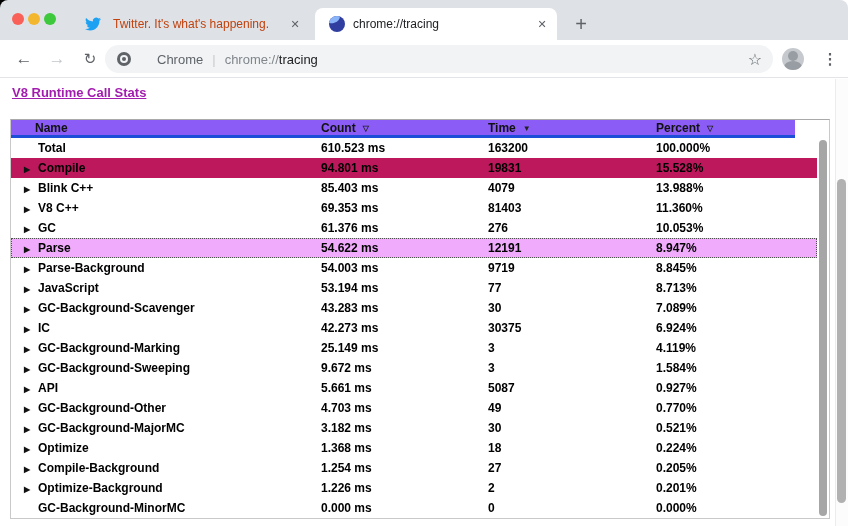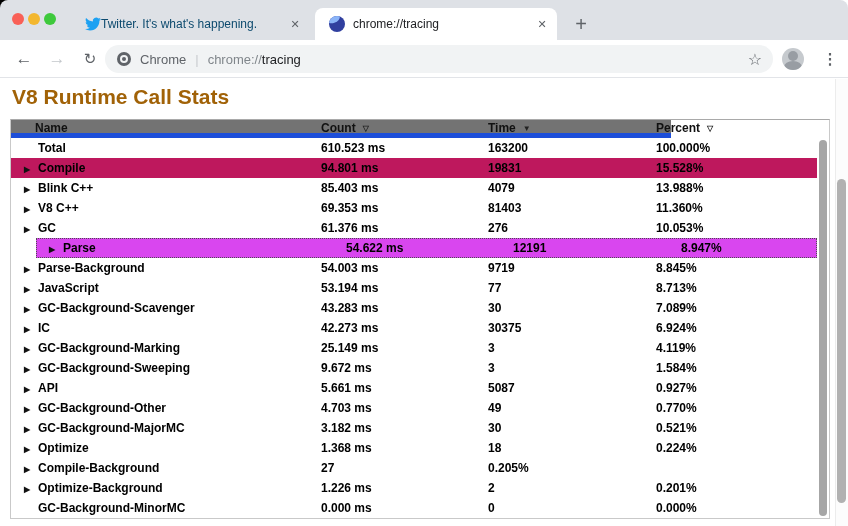--- a/index.html
+++ b/index.html
@@ -9,21 +9,21 @@
 
   
   .tabbar { position:absolute; top:0; left:0; width:848px; height:40px; background:#dee1e6; border-radius:8px 8px 0 0; z-index:1; }
   .traffic { position:absolute; top:13px; width:12px; height:12px; border-radius:50%; }
   .tl-red { left:12px; background:#f96057; }
   .tl-yellow { left:28px; background:#f3b72f; }
   .tl-green { left:44px; background:#3ec93c; }
 
   .tab-inactive { position:absolute; left:70px; top:8px; width:240px; height:32px; display:flex; align-items:center; }
   .tab-inactive .fav { margin-left:15px; width:16px; height:16px; flex:0 0 16px; }
-  .tab-inactive .tab-title { margin-left:0; font-size:12px; color:#0c4a6e; white-space:nowrap; overflow:hidden; flex:1; }
+  .tab-inactive .tab-title { margin-left:12px; font-size:12px; color:#c2410c; white-space:nowrap; overflow:hidden; flex:1; }
   .tab-close { font-size:11px; color:#5f6368; width:18px; height:18px; line-height:18px; text-align:center; border-radius:50%; cursor:pointer; flex:0 0 18px; margin-right:6px; }
 
   .tab-active { position:absolute; left:315px; top:8px; width:242px; height:32px; background:#ffffff; border-radius:8px 8px 0 0; display:flex; align-items:center; }
   .tab-active .fav { margin-left:14px; width:16px; height:16px; flex:0 0 16px; }
   .tab-active .tab-title { margin-left:8px; font-size:12px; color:#202124; white-space:nowrap; overflow:hidden; flex:1; }
 
   .newtab-btn { position:absolute; left:568px; top:12px; width:26px; height:26px; text-align:center; line-height:24px; font-size:20px; color:#5f6368; border-radius:50%; cursor:pointer; }
 
   .fav-tracing { width:16px; height:16px; border-radius:50%; background:#303f9f; position:relative; overflow:hidden; }
   .fav-tracing::before { content:''; position:absolute; left:-3px; top:-2px; width:14px; height:9px; background:#8ab4f8; border-radius:50%; transform:rotate(-18deg); }
@@ -31,43 +31,43 @@
   
   .toolbar { position:absolute; top:40px; left:0; width:848px; height:38px; background:#fff; border-bottom:1px solid #e2e4e8; z-index:1; }
   .nav-ic { position:absolute; top:0; height:38px; line-height:38px; text-align:center; width:28px; font-size:17px; color:#5f6368; cursor:pointer; }
   .nav-back { left:10px; }
   .nav-fwd  { left:43px; color:#c3c7cb; }
   .nav-reload { left:76px; font-size:15px; }
   .omnibox { position:absolute; left:105px; top:5px; width:668px; height:28px; background:#f1f3f4; border-radius:14px; display:flex; align-items:center; }
   .chrome-glyph { margin-left:12px; width:14px; height:14px; border-radius:50%; background:#5f6368; position:relative; flex:0 0 14px; }
   .chrome-glyph::before { content:''; position:absolute; left:3px; top:3px; width:8px; height:8px; border-radius:50%; background:#f1f3f4; }
   .chrome-glyph::after { content:''; position:absolute; left:5px; top:5px; width:4px; height:4px; border-radius:50%; background:#5f6368; }
-  .omni-site { margin-left:9px; font-size:13px; color:#5f6368; }
+  .omni-site { margin-left:26px; font-size:13px; color:#5f6368; }
   .omni-sep { margin:0 9px; font-size:13px; color:#c8cbce; }
   .omni-scheme { font-size:13px; color:#80868b; }
   .omni-host { font-size:13px; color:#202124; font-weight:normal; }
   .omni-star { margin-left:auto; margin-right:11px; font-size:16px; color:#5f6368; cursor:pointer; }
   .avatar { position:absolute; left:782px; top:8px; width:22px; height:22px; border-radius:50%; background:#c6cace; overflow:hidden; cursor:pointer; }
   .avatar::before { content:''; position:absolute; left:6px; top:3px; width:10px; height:10px; border-radius:50%; background:#989da3; }
   .avatar::after { content:''; position:absolute; left:2px; top:13px; width:18px; height:12px; border-radius:50%; background:#989da3; }
   .menu-dots { position:absolute; left:818px; top:0; width:24px; height:38px; line-height:38px; text-align:center; font-size:15px; color:#5f6368; font-weight:bold; cursor:pointer; }
 
   
   .content { position:absolute; top:79px; left:0; width:848px; height:447px; background:#fff; }
-  .page-title { position:absolute; left:12px; top:6px; font-size:21px; font-weight:bold; color:#a16207; }
+  .page-title { position:absolute; left:12px; top:6px; font-size:13px; font-weight:bold; color:#a21caf;text-decoration:underline; }
 
   .cstats-table { position:absolute; left:10px; top:40px; width:820px; border:1px solid #c9c9c9; border-top-color:#a9a9a9; background:#fff; }
-  .thead { display:grid; grid-template-columns:310px 167px 168px 1fr; width:660px; height:18px; background:#737373; border-bottom:5px solid #1d4ed8; }
+  .thead { display:grid; grid-template-columns:310px 167px 168px 1fr; width:784px; height:18px; background:#8b5cf6; border-bottom:3px solid #1d4ed8; }
   .hcell { font-size:12px; font-weight:bold; color:#111; line-height:17px; white-space:nowrap; }
   .hcell.c0 { padding-left:24px; }
   .sort-arrow { font-size:8px; margin-left:7px; color:#222; vertical-align:1px; }
   .tbody { width:806px; }
   .trow { display:grid; grid-template-columns:310px 167px 168px 1fr; height:20px; cursor:pointer;font-weight:bold; }
   .trow.hover { background:#be185d; }
-  .trow.selected { background:#d946ef; outline:1px dotted #4f4f4f; outline-offset:-1px;margin-left:25px; }
+  .trow.selected { background:#f0abfc; outline:1px dotted #4f4f4f; outline-offset:-1px; }
   .cell { font-size:12px; color:#000; line-height:20px; white-space:nowrap; }
   .cell.name { padding-left:13px; }
   .arrow { display:inline-block; width:14px; font-size:8px; color:#111; }
   .table-scrollbar { position:absolute; top:20px; right:2px; bottom:2px; width:8px; background:#a6a6a6; border-radius:4px; }
 
   
   .win-scroll { position:absolute; right:0; top:79px; bottom:0; width:13px; background:#fcfcfc; border-left:1px solid #ececec; z-index:2; }
   .win-thumb { position:absolute; right:2px; top:100px; width:9px; height:324px; background:#b1b1b1; border-radius:5px; }
 </style>
 </head>
@@ -217,20 +217,21 @@
           <div class="cell">0.521%</div>
         </div>
         <div class="trow">
           <div class="cell name"><span class="arrow">▶</span><span>Optimize</span></div>
           <div class="cell">1.368 ms</div>
           <div class="cell">18</div>
           <div class="cell">0.224%</div>
         </div>
         <div class="trow">
           <div class="cell name"><span class="arrow">▶</span><span>Compile-Background</span></div>
+          <div class="cell">1.254 ms</div>
           <div class="cell">27</div>
           <div class="cell">0.205%</div>
         </div>
         <div class="trow">
           <div class="cell name"><span class="arrow">▶</span><span>Optimize-Background</span></div>
           <div class="cell">1.226 ms</div>
           <div class="cell">2</div>
           <div class="cell">0.201%</div>
         </div>
         <div class="trow">

